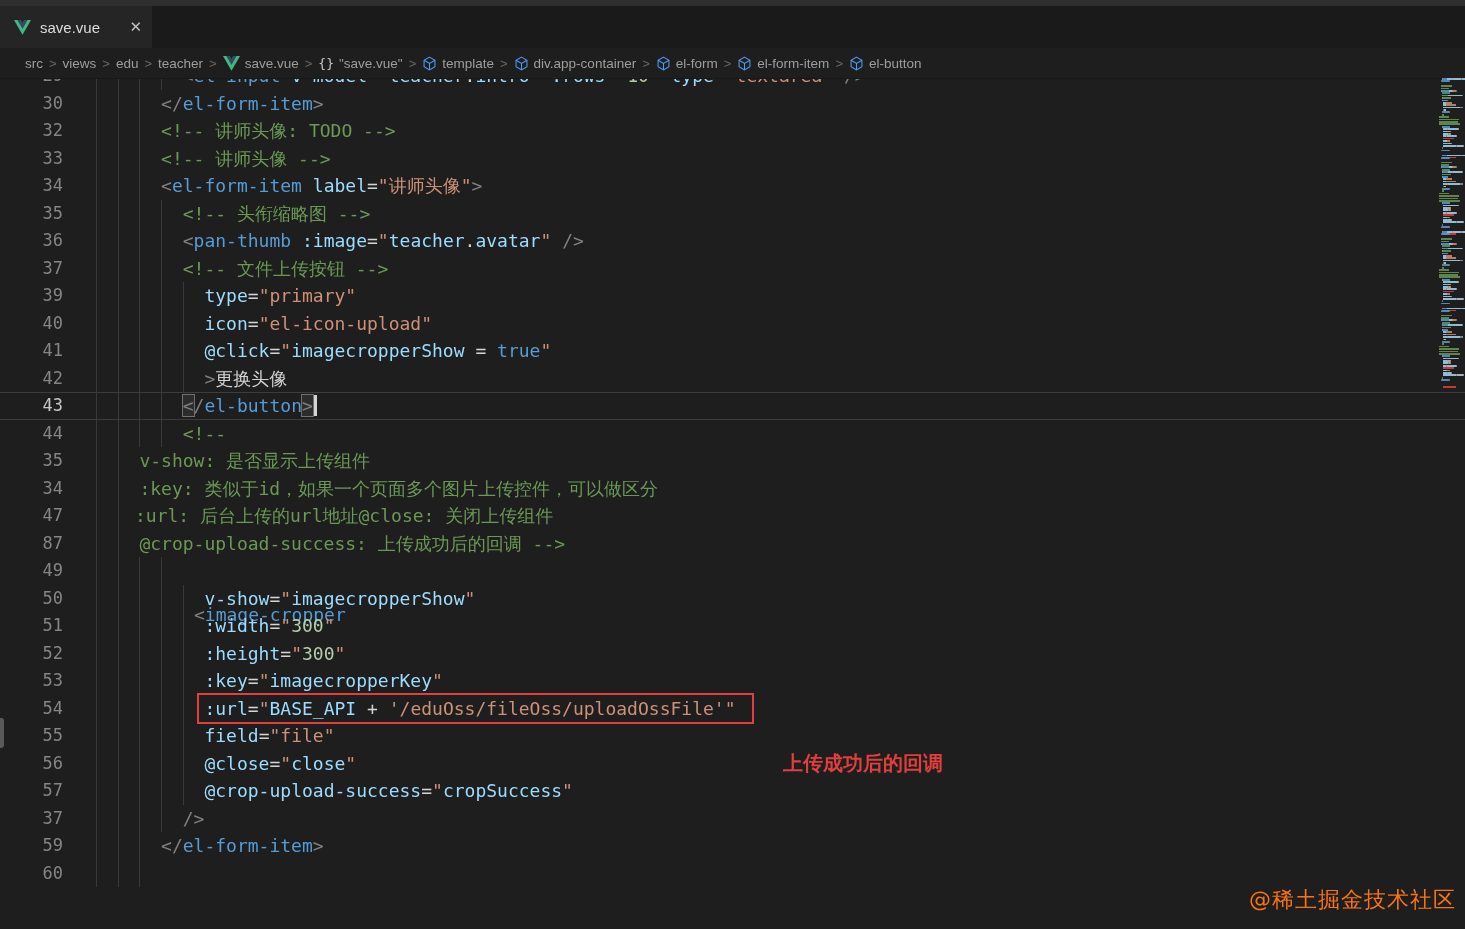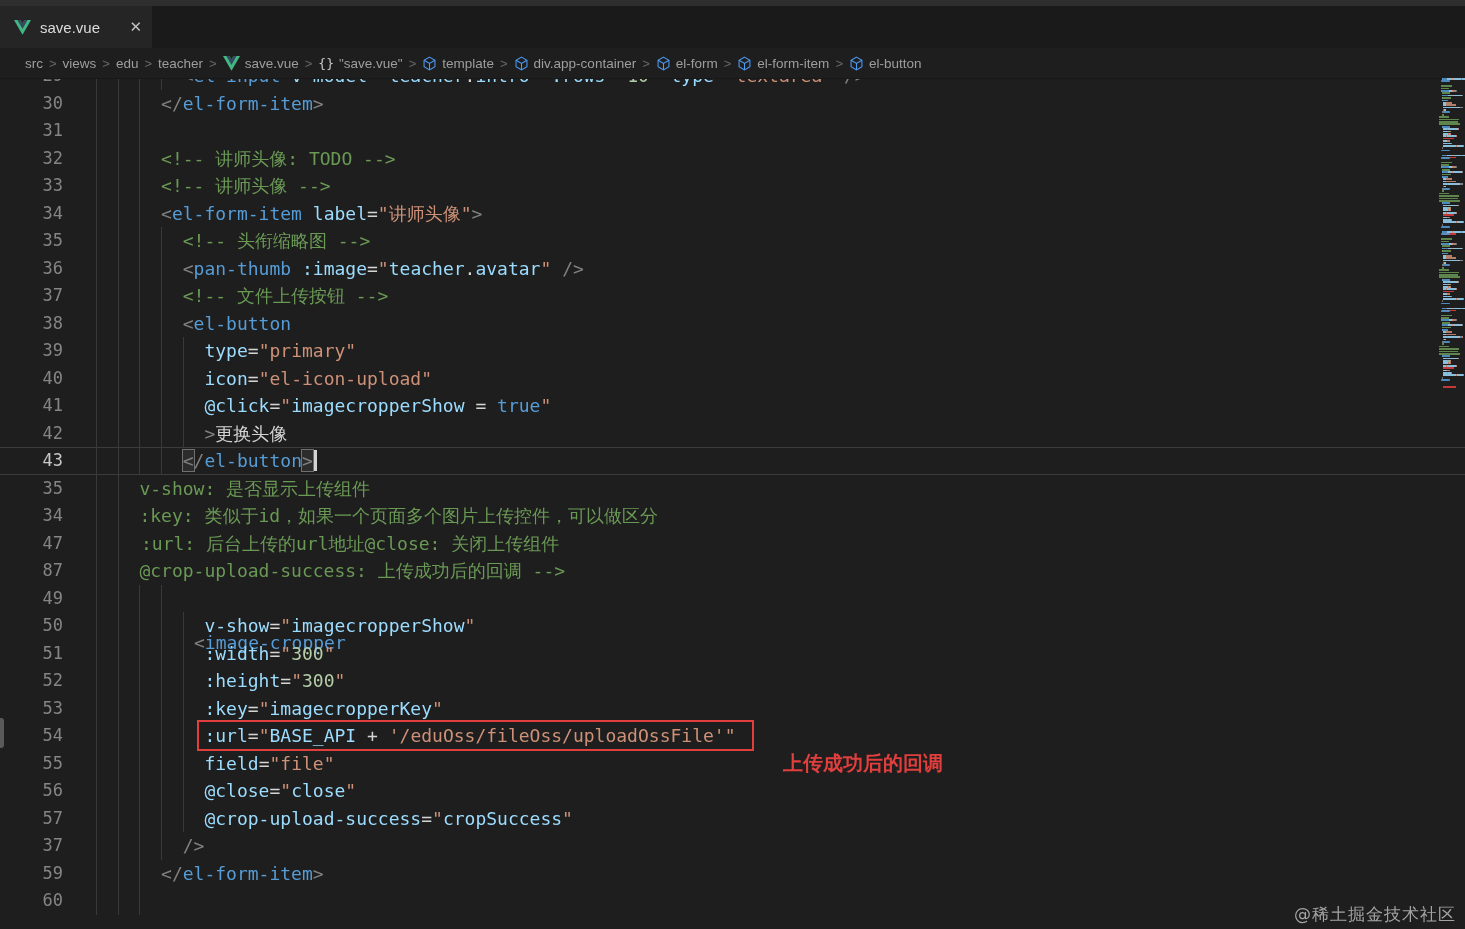--- a/index.html
+++ b/index.html
@@ -56,21 +56,21 @@
                 font-size:20px; font-weight:bold; font-family:"DejaVu Sans", sans-serif; }
 
   .left-handle { position:absolute; left:0; top:718px; width:4px; height:30px;
                  background:#5a5a5a; border-radius:0 3px 3px 0; }
 
   
   .minimap { position:absolute; right:0; top:78px; width:28px; bottom:0; overflow:hidden; }
   .mm-row { height:2.4px; }
   .mm-seg { display:inline-block; height:1.7px; vertical-align:top; opacity:0.85; }
 
-  .watermark { position:absolute; right:9px; bottom:3px; color:#a3a3a3; font-size:17px;
+  .watermark { position:absolute; right:9px; bottom:14px; color:#f97316; font-size:22px;
                font-family:"DejaVu Sans", sans-serif; letter-spacing:1px; }
 </style>
 </head>
 <body>
 
 <div class="top-strip"></div>
 
 <div class="tab-bar">
   <div class="tab">
     <span id="tab-icon-slot">
@@ -152,36 +152,35 @@
     <path d="M2.2 4.5 L8 7.9 L13.8 4.5 M8 7.9 V14.8" fill="none" stroke="#4f9cf5" stroke-width="1.1"></path>
   </svg>
       <span>el-button</span>
     </span>
   </div>
 
 <div class="editor">
   <div class="lines" id="code-lines">
       <div class="code-line"><span class="ln">29</span><span class="guide" style="left: 96px;"></span><span class="guide" style="left: 117.69px;"></span><span class="guide" style="left: 139.38px;"></span><span class="guide" style="left: 161.07px;"></span><span class="code-text" style="left: 182.76px;"><span class="tk-p">&lt;</span><span class="tk-t">el-input</span><span class=""> </span><span class="tk-a">v-model</span><span class="tk-d">=</span><span class="tk-s">"</span><span class="tk-v">teacher</span><span class="tk-d">.</span><span class="tk-v">intro</span><span class="tk-s">"</span><span class=""> </span><span class="tk-a">:rows</span><span class="tk-d">=</span><span class="tk-s">"</span><span class="tk-nm">10</span><span class="tk-s">"</span><span class=""> </span><span class="tk-a">type</span><span class="tk-d">=</span><span class="tk-s">"textarea"</span><span class=""> </span><span class="tk-p">/&gt;</span></span></div>
       <div class="code-line"><span class="ln">30</span><span class="guide" style="left: 96px;"></span><span class="guide" style="left: 117.69px;"></span><span class="guide" style="left: 139.38px;"></span><span class="code-text" style="left: 161.07px;"><span class="tk-p">&lt;/</span><span class="tk-t">el-form-item</span><span class="tk-p">&gt;</span></span></div>
-      <div class="code-line"><span class="ln">31</span><span class="guide" style="left: 96px;"></span><span class="guide" style="left: 117.69px;"></span><span class="guide" style="left: 139.38px;"></span></div>
       <div class="code-line"><span class="ln">32</span><span class="guide" style="left: 96px;"></span><span class="guide" style="left: 117.69px;"></span><span class="guide" style="left: 139.38px;"></span><span class="code-text" style="left: 161.07px;"><span class="tk-c">&lt;!-- 讲师头像: TODO --&gt;</span></span></div>
       <div class="code-line"><span class="ln">33</span><span class="guide" style="left: 96px;"></span><span class="guide" style="left: 117.69px;"></span><span class="guide" style="left: 139.38px;"></span><span class="code-text" style="left: 161.07px;"><span class="tk-c">&lt;!-- 讲师头像 --&gt;</span></span></div>
       <div class="code-line"><span class="ln">34</span><span class="guide" style="left: 96px;"></span><span class="guide" style="left: 117.69px;"></span><span class="guide" style="left: 139.38px;"></span><span class="code-text" style="left: 161.07px;"><span class="tk-p">&lt;</span><span class="tk-t">el-form-item</span><span class=""> </span><span class="tk-a">label</span><span class="tk-d">=</span><span class="tk-s">"讲师头像"</span><span class="tk-p">&gt;</span></span></div>
       <div class="code-line"><span class="ln">35</span><span class="guide" style="left: 96px;"></span><span class="guide" style="left: 117.69px;"></span><span class="guide" style="left: 139.38px;"></span><span class="guide" style="left: 161.07px;"></span><span class="code-text" style="left: 182.76px;"><span class="tk-c">&lt;!-- 头衔缩略图 --&gt;</span></span></div>
       <div class="code-line"><span class="ln">36</span><span class="guide" style="left: 96px;"></span><span class="guide" style="left: 117.69px;"></span><span class="guide" style="left: 139.38px;"></span><span class="guide" style="left: 161.07px;"></span><span class="code-text" style="left: 182.76px;"><span class="tk-p">&lt;</span><span class="tk-t">pan-thumb</span><span class=""> </span><span class="tk-a">:image</span><span class="tk-d">=</span><span class="tk-s">"</span><span class="tk-v">teacher</span><span class="tk-d">.</span><span class="tk-v">avatar</span><span class="tk-s">"</span><span class=""> </span><span class="tk-p">/&gt;</span></span></div>
       <div class="code-line"><span class="ln">37</span><span class="guide" style="left: 96px;"></span><span class="guide" style="left: 117.69px;"></span><span class="guide" style="left: 139.38px;"></span><span class="guide" style="left: 161.07px;"></span><span class="code-text" style="left: 182.76px;"><span class="tk-c">&lt;!-- 文件上传按钮 --&gt;</span></span></div>
-      <div class="code-line"><span class="ln">38</span><span class="guide" style="left: 96px;"></span><span class="guide" style="left: 117.69px;"></span><span class="guide" style="left: 139.38px;"></span><span class="guide" style="left: 161.07px;"></span><span class="code-text" style="left: 182.76px;"><span class="tk-p">&lt;</span><span class="tk-t">el-button</span></span></div>
       <div class="code-line"><span class="ln">39</span><span class="guide" style="left: 96px;"></span><span class="guide" style="left: 117.69px;"></span><span class="guide" style="left: 139.38px;"></span><span class="guide" style="left: 161.07px;"></span><span class="guide" style="left: 182.76px;"></span><span class="code-text" style="left: 204.45px;"><span class="tk-a">type</span><span class="tk-d">=</span><span class="tk-s">"primary"</span></span></div>
       <div class="code-line"><span class="ln">40</span><span class="guide" style="left: 96px;"></span><span class="guide" style="left: 117.69px;"></span><span class="guide" style="left: 139.38px;"></span><span class="guide" style="left: 161.07px;"></span><span class="guide" style="left: 182.76px;"></span><span class="code-text" style="left: 204.45px;"><span class="tk-a">icon</span><span class="tk-d">=</span><span class="tk-s">"el-icon-upload"</span></span></div>
       <div class="code-line"><span class="ln">41</span><span class="guide" style="left: 96px;"></span><span class="guide" style="left: 117.69px;"></span><span class="guide" style="left: 139.38px;"></span><span class="guide" style="left: 161.07px;"></span><span class="guide" style="left: 182.76px;"></span><span class="code-text" style="left: 204.45px;"><span class="tk-a">@click</span><span class="tk-d">=</span><span class="tk-s">"</span><span class="tk-v">imagecropperShow</span><span class="tk-d"> = </span><span class="tk-k">true</span><span class="tk-s">"</span></span></div>
       <div class="code-line"><span class="ln">42</span><span class="guide" style="left: 96px;"></span><span class="guide" style="left: 117.69px;"></span><span class="guide" style="left: 139.38px;"></span><span class="guide" style="left: 161.07px;"></span><span class="guide" style="left: 182.76px;"></span><span class="code-text" style="left: 204.45px;"><span class="tk-p">&gt;</span><span class="tk-d">更换头像</span></span></div>
       <div class="code-line current"><span class="ln">43</span><span class="guide" style="left: 96px;"></span><span class="guide" style="left: 117.69px;"></span><span class="guide" style="left: 139.38px;"></span><span class="guide" style="left: 161.07px;"></span><span class="code-text" style="left: 182.76px;"><span class="tk-p bracket">&lt;</span><span class="tk-p">/</span><span class="tk-t">el-button</span><span class="tk-p bracket">&gt;</span><span class="cursor-bar"></span></span></div>
+      <div class="code-line"><span class="ln">44</span><span class="guide" style="left: 96px;"></span><span class="guide" style="left: 117.69px;"></span><span class="guide" style="left: 139.38px;"></span><span class="guide" style="left: 161.07px;"></span><span class="code-text" style="left: 182.76px;"><span class="tk-c">&lt;!--</span></span></div>
       <div class="code-line"><span class="ln">35</span><span class="guide" style="left: 96px;"></span><span class="guide" style="left: 117.69px;"></span><span class="code-text" style="left: 139.38px;"><span class="tk-c">v-show: 是否显示上传组件</span></span></div>
       <div class="code-line"><span class="ln">34</span><span class="guide" style="left: 96px;"></span><span class="guide" style="left: 117.69px;"></span><span class="code-text" style="left: 139.38px;"><span class="tk-c">:key: 类似于id，如果一个页面多个图片上传控件，可以做区分</span></span></div>
-      <div class="code-line"><span class="ln">47</span><span class="guide" style="left: 96px;"></span><span class="guide" style="left: 117.69px;"></span><span class="code-text" style="left: 141px;"><span class="tk-c">:url: 后台上传的url地址@close: 关闭上传组件</span></span></div>
+      <div class="code-line"><span class="ln">47</span><span class="guide" style="left: 96px;"></span><span class="guide" style="left: 117.69px;"></span><span class="code-text" style="left: 135px;"><span class="tk-c">:url: 后台上传的url地址@close: 关闭上传组件</span></span></div>
       <div class="code-line"><span class="ln">87</span><span class="guide" style="left: 96px;"></span><span class="guide" style="left: 117.69px;"></span><span class="code-text" style="left: 139.38px;"><span class="tk-c">@crop-upload-success: 上传成功后的回调 --&gt;</span></span></div>
       <div class="code-line"><span class="ln">49</span><span class="guide" style="left: 96px;"></span><span class="guide" style="left: 117.69px;"></span><span class="guide" style="left: 139.38px;"></span><span class="guide" style="left: 161.07px;"></span><span class="code-text" style="left: 194px; margin-top: 44px;"><span class="tk-p">&lt;</span><span class="tk-t">image-cropper</span></span></div>
       <div class="code-line"><span class="ln">50</span><span class="guide" style="left: 96px;"></span><span class="guide" style="left: 117.69px;"></span><span class="guide" style="left: 139.38px;"></span><span class="guide" style="left: 161.07px;"></span><span class="guide" style="left: 182.76px;"></span><span class="code-text" style="left: 204.45px;"><span class="tk-a">v-show</span><span class="tk-d">=</span><span class="tk-s">"</span><span class="tk-v">imagecropperShow</span><span class="tk-s">"</span></span></div>
       <div class="code-line"><span class="ln">51</span><span class="guide" style="left: 96px;"></span><span class="guide" style="left: 117.69px;"></span><span class="guide" style="left: 139.38px;"></span><span class="guide" style="left: 161.07px;"></span><span class="guide" style="left: 182.76px;"></span><span class="code-text" style="left: 204.45px;"><span class="tk-a">:width</span><span class="tk-d">=</span><span class="tk-s">"</span><span class="tk-nm">300</span><span class="tk-s">"</span></span></div>
       <div class="code-line"><span class="ln">52</span><span class="guide" style="left: 96px;"></span><span class="guide" style="left: 117.69px;"></span><span class="guide" style="left: 139.38px;"></span><span class="guide" style="left: 161.07px;"></span><span class="guide" style="left: 182.76px;"></span><span class="code-text" style="left: 204.45px;"><span class="tk-a">:height</span><span class="tk-d">=</span><span class="tk-s">"</span><span class="tk-nm">300</span><span class="tk-s">"</span></span></div>
       <div class="code-line"><span class="ln">53</span><span class="guide" style="left: 96px;"></span><span class="guide" style="left: 117.69px;"></span><span class="guide" style="left: 139.38px;"></span><span class="guide" style="left: 161.07px;"></span><span class="guide" style="left: 182.76px;"></span><span class="code-text" style="left: 204.45px;"><span class="tk-a">:key</span><span class="tk-d">=</span><span class="tk-s">"</span><span class="tk-v">imagecropperKey</span><span class="tk-s">"</span></span></div>
       <div class="code-line"><span class="ln">54</span><span class="guide" style="left: 96px;"></span><span class="guide" style="left: 117.69px;"></span><span class="guide" style="left: 139.38px;"></span><span class="guide" style="left: 161.07px;"></span><span class="guide" style="left: 182.76px;"></span><span class="code-text" style="left: 204.45px;"><span class="red-box"><span class="tk-a">:url</span><span class="tk-d">=</span><span class="tk-s">"</span><span class="tk-v">BASE_API</span><span class="tk-d"> + </span><span class="tk-s">'/eduOss/fileOss/uploadOssFile'</span><span class="tk-s">"</span></span></span></div>
       <div class="code-line"><span class="ln">55</span><span class="guide" style="left: 96px;"></span><span class="guide" style="left: 117.69px;"></span><span class="guide" style="left: 139.38px;"></span><span class="guide" style="left: 161.07px;"></span><span class="guide" style="left: 182.76px;"></span><span class="code-text" style="left: 204.45px;"><span class="tk-a">field</span><span class="tk-d">=</span><span class="tk-s">"file"</span></span></div>
       <div class="code-line"><span class="ln">56</span><span class="guide" style="left: 96px;"></span><span class="guide" style="left: 117.69px;"></span><span class="guide" style="left: 139.38px;"></span><span class="guide" style="left: 161.07px;"></span><span class="guide" style="left: 182.76px;"></span><span class="code-text" style="left: 204.45px;"><span class="tk-a">@close</span><span class="tk-d">=</span><span class="tk-s">"</span><span class="tk-v">close</span><span class="tk-s">"</span></span></div>
       <div class="code-line"><span class="ln">57</span><span class="guide" style="left: 96px;"></span><span class="guide" style="left: 117.69px;"></span><span class="guide" style="left: 139.38px;"></span><span class="guide" style="left: 161.07px;"></span><span class="guide" style="left: 182.76px;"></span><span class="code-text" style="left: 204.45px;"><span class="tk-a">@crop-upload-success</span><span class="tk-d">=</span><span class="tk-s">"</span><span class="tk-v">cropSuccess</span><span class="tk-s">"</span></span></div>

